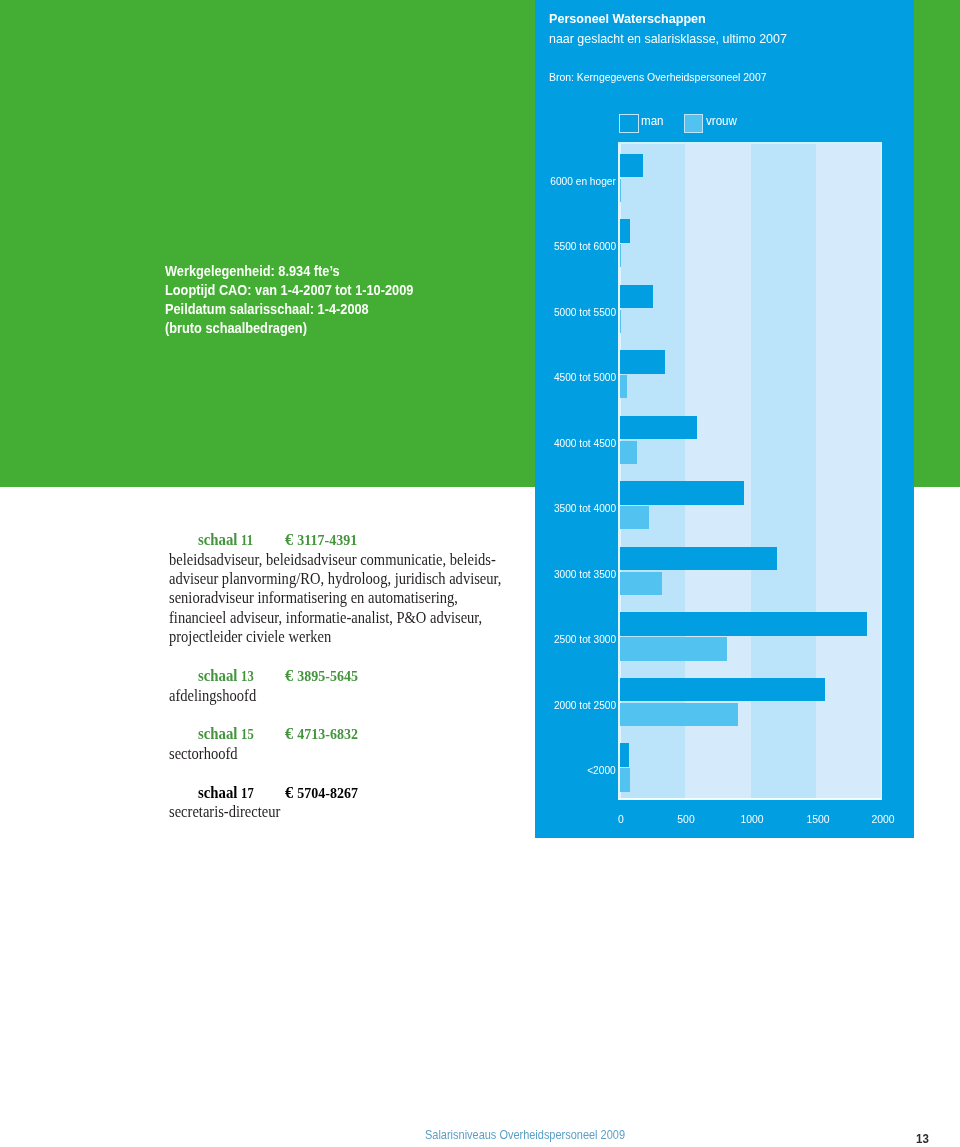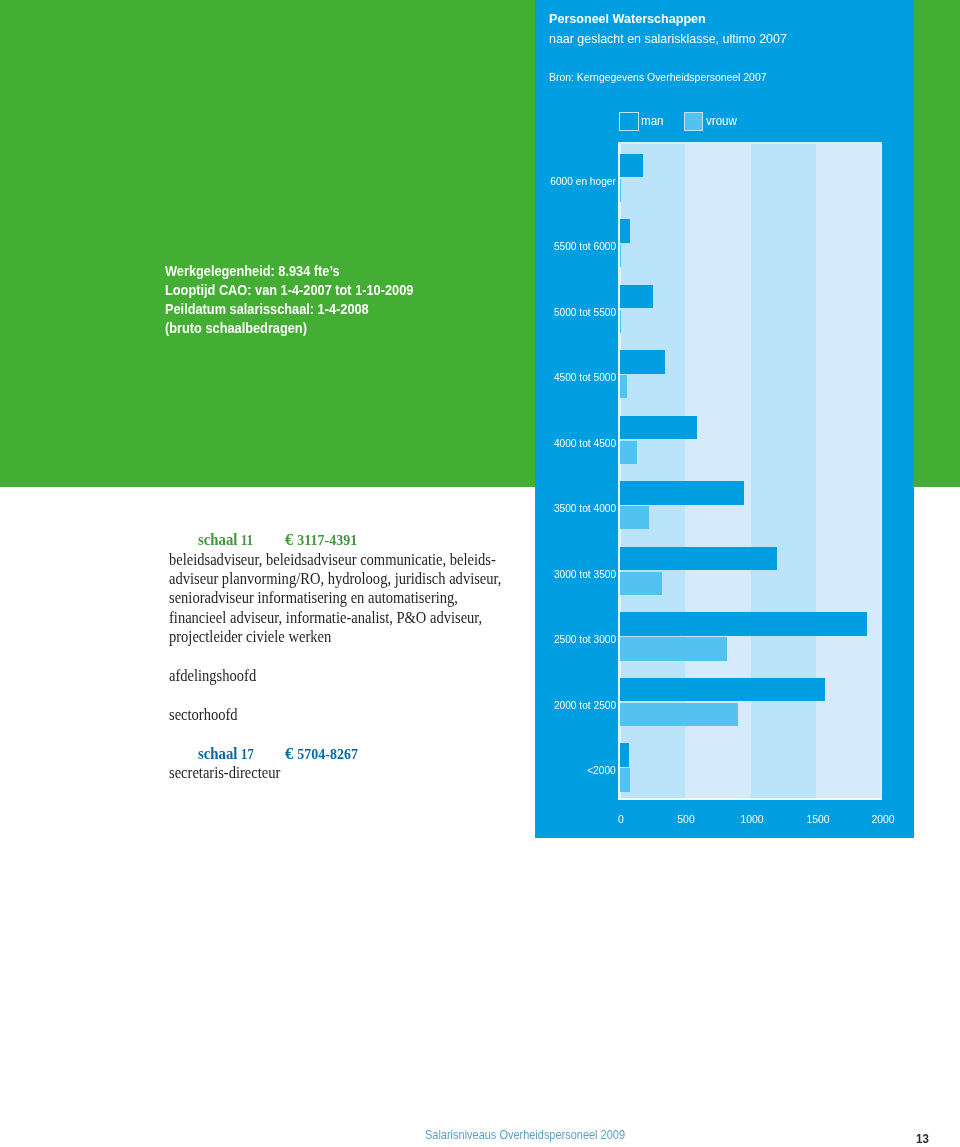--- a/index.html
+++ b/index.html
@@ -41,21 +41,21 @@
   .chart-title{position:absolute;left:549px;top:8.5px;
     font-size:13.6px;font-weight:bold;color:#ffffff;line-height:19px;
     transform:scaleX(0.925);transform-origin:left center;white-space:nowrap;}
   .chart-subtitle{position:absolute;left:549px;top:28.5px;
     font-size:13.6px;color:#ffffff;line-height:19px;
     transform:scaleX(0.915);transform-origin:left center;white-space:nowrap;}
   .chart-source{position:absolute;left:549px;top:69px;
     font-size:11.6px;color:#ffffff;line-height:16px;
     transform:scaleX(0.9);transform-origin:left center;white-space:nowrap;}
   .legend{position:absolute;left:619.4px;top:110.4px;display:flex;align-items:flex-start;}
-  .legend-item{display:flex;align-items:center;}
+  .legend-item{display:flex;align-items:flex-end;}
   .legend-item + .legend-item{margin-left:18.5px;}
   .legend-swatch{width:19.4px;height:19px;border:1.8px solid #bde4f8;box-sizing:border-box;
     flex:none;}
   .sw-man{background:transparent;}
   .sw-vrouw{}
   .legend-label{color:#ffffff;font-size:12.6px;margin-left:2.2px;line-height:23px;
     transform:scaleX(0.92);transform-origin:left center;white-space:nowrap;}
 
   .plot{position:absolute;left:619.5px;top:143px;width:262.5px;height:657px;z-index:0;}
   .band{position:absolute;top:0;height:100%;}
@@ -93,27 +93,35 @@
         <span class="sc-name">schaal <i class="osf">11</i></span>
         <span class="sc-amount">€ <i class="osf">3117-4391</i></span>
       </div>
       <div class="scale-roles" style="color: rgb(35, 31, 32);">beleidsadviseur, beleidsadviseur communicatie, beleids-</div>
       <div class="scale-roles" style="color: rgb(35, 31, 32);">adviseur planvorming/RO, hydroloog, juridisch adviseur,</div>
       <div class="scale-roles" style="color: rgb(35, 31, 32);">senioradviseur informatisering en automatisering,</div>
       <div class="scale-roles" style="color: rgb(35, 31, 32);">financieel adviseur, informatie-analist, P&amp;O adviseur,</div>
       <div class="scale-roles" style="color: rgb(35, 31, 32);">projectleider civiele werken</div>
     </div>
     <div class="scale-item">
+      <div class="scale-head" style="color: rgb(67, 148, 61);">
+        <span class="sc-name">schaal <i class="osf">13</i></span>
+        <span class="sc-amount">€ <i class="osf">3895-5645</i></span>
+      </div>
       <div class="scale-roles" style="color: rgb(35, 31, 32);">afdelingshoofd</div>
     </div>
     <div class="scale-item">
+      <div class="scale-head" style="color: rgb(67, 148, 61);">
+        <span class="sc-name">schaal <i class="osf">15</i></span>
+        <span class="sc-amount">€ <i class="osf">4713-6832</i></span>
+      </div>
       <div class="scale-roles" style="color: rgb(35, 31, 32);">sectorhoofd</div>
     </div>
     <div class="scale-item">
-      <div class="scale-head" style="color: #0369a1;">
+      <div class="scale-head" style="color: #000000;">
         <span class="sc-name">schaal <i class="osf">17</i></span>
         <span class="sc-amount">€ <i class="osf">5704-8267</i></span>
       </div>
       <div class="scale-roles" style="color: rgb(35, 31, 32);">secretaris-directeur</div>
     </div>
   </div>
 
 <div class="chart-title">Personeel Waterschappen</div>
 <div class="chart-subtitle">naar geslacht en salarisklasse, ultimo 2007</div>
 <div class="chart-source">Bron: Kerngegevens Overheidspersoneel 2007</div>

